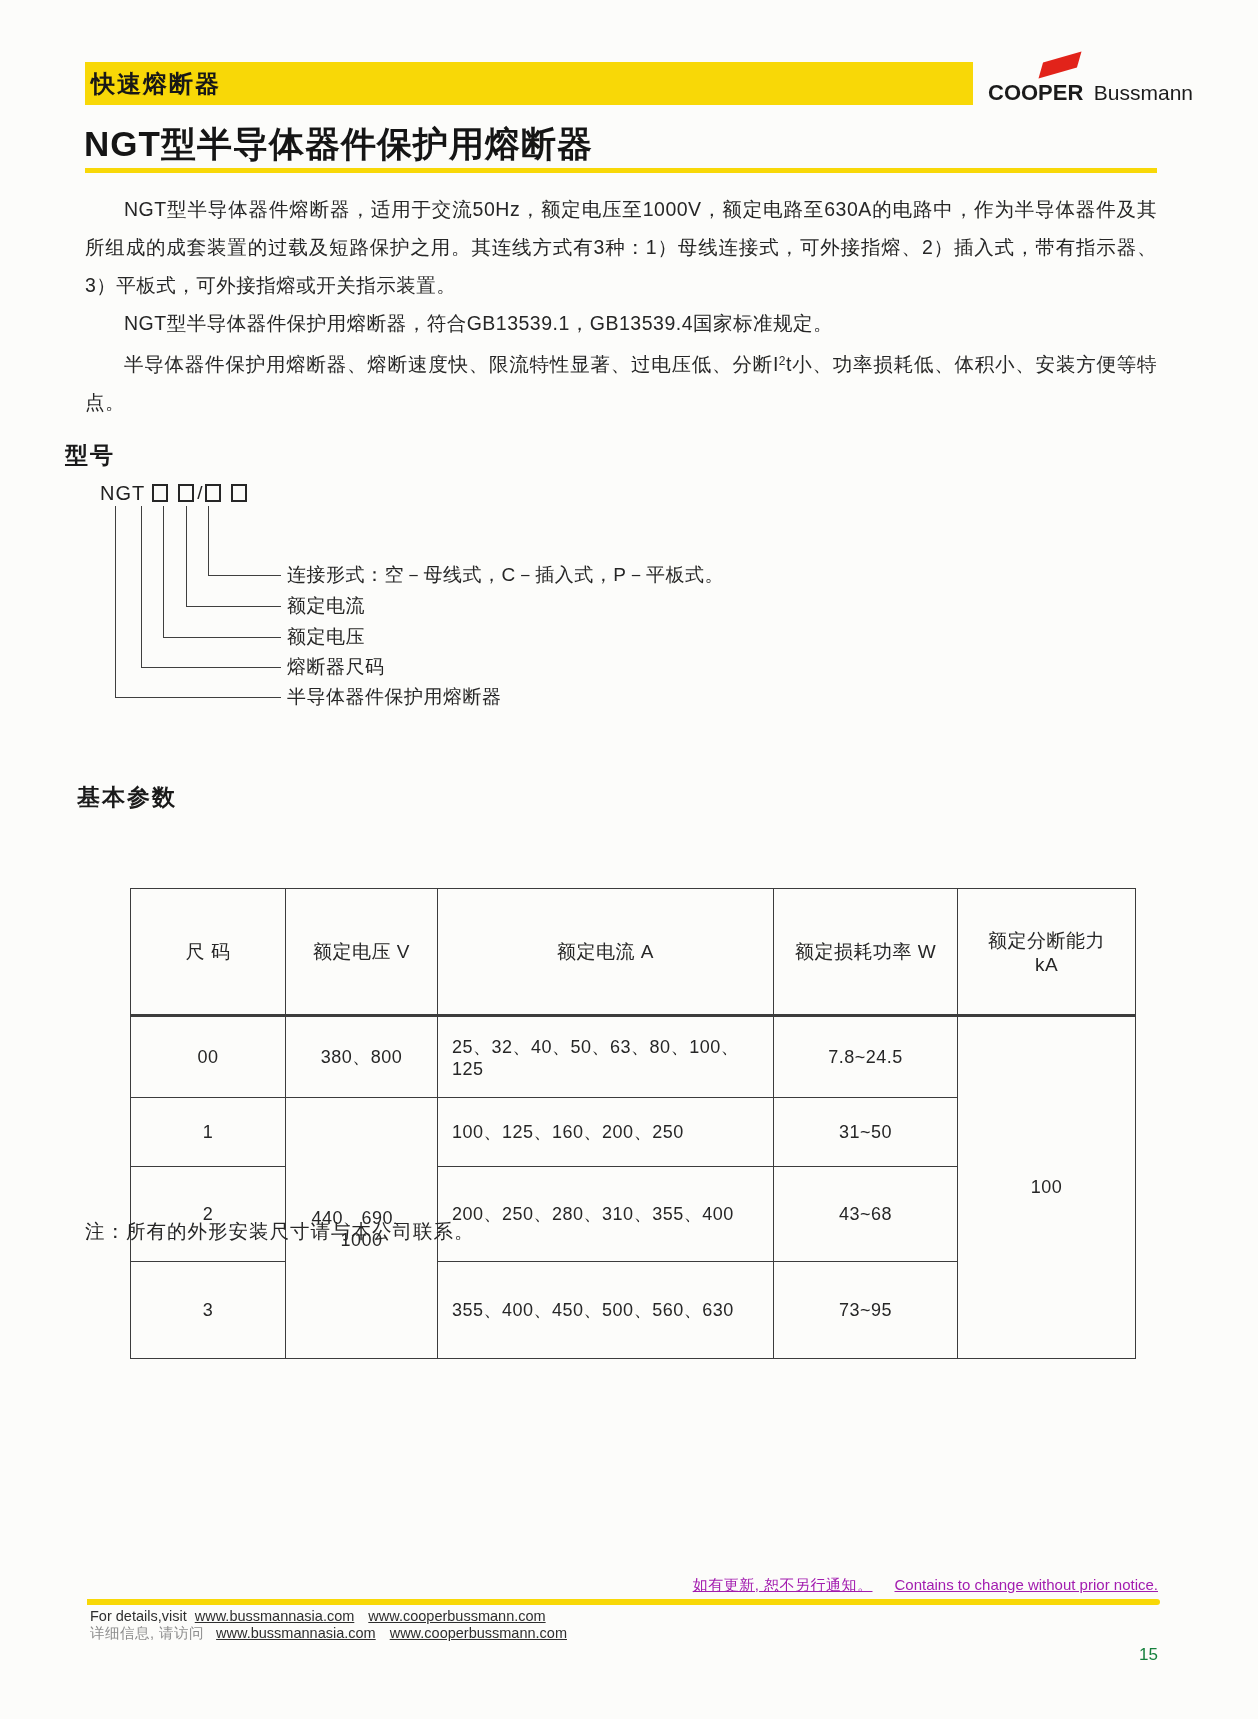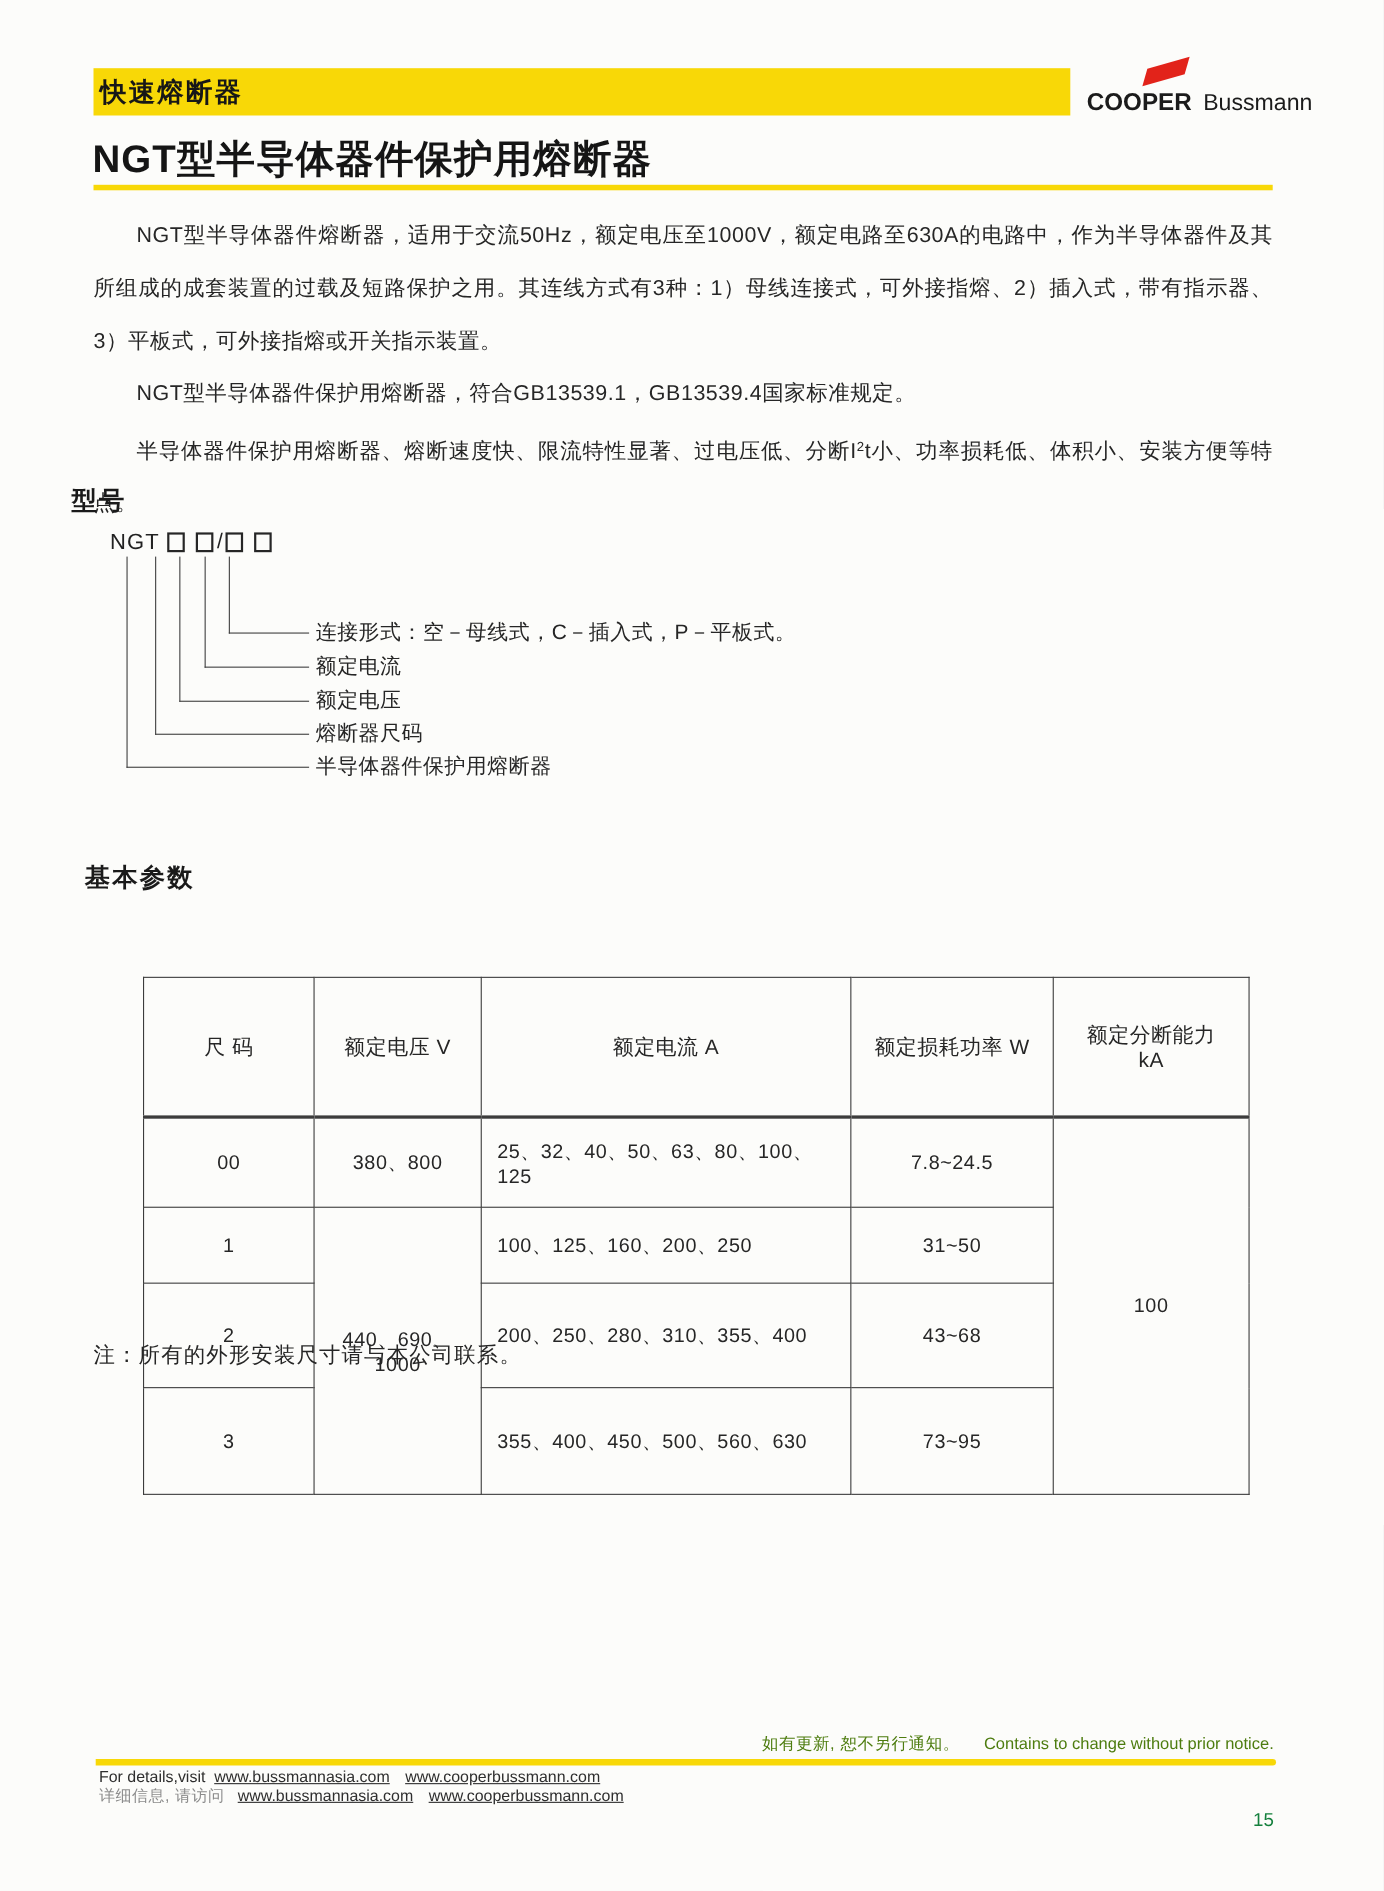--- a/index.html
+++ b/index.html
@@ -33,21 +33,21 @@
   .doc-title{
     position:absolute;left:84px;top:121px;width:1073px;
     font-size:35px;font-weight:bold;color:#151515;letter-spacing:1px;
   }
   .title-rule{
     position:absolute;left:85px;top:168px;width:1072px;height:5px;background:#F8D807;
   }
   
   .intro{
     position:absolute;left:85px;top:190px;width:1072px;
-    font-size:19.5px;line-height:48px;text-align:justify;letter-spacing:0.5px;
+    font-size:19.5px;line-height:38px;text-align:justify;letter-spacing:0.5px;
   }
   .intro p{margin:0;text-indent:2em;}
   sup.isup{font-size:12px;vertical-align:6px;}
   
   .model{position:absolute;left:0;top:438px;width:1258px;height:285px;}
   .sec-heading{font-size:23px;font-weight:bold;color:#1a1a1a;letter-spacing:2px;}
   .model .sec-heading{position:absolute;left:65px;top:2px;}
   .model-code{
     position:absolute;left:100px;top:44px;height:22px;white-space:nowrap;
     font-size:20px;color:#222;display:flex;align-items:center;
@@ -90,21 +90,21 @@
   .ptable th{height:93px;font-size:19px;border-bottom-width:3px;}
   .ptable td.cur{text-align:left;padding-left:14px;}
   .r0 td{height:48px;} .r1 td{height:36px;} .r2 td{height:62px;} .r3 td{height:64px;}
   
   .note{
     position:absolute;left:85px;top:1218px;font-size:19.5px;color:#262626;letter-spacing:1px;
   }
   
   .notice{
     position:absolute;left:85px;top:1576px;width:1073px;text-align:right;
-    font-size:15px;color:#4d7c0f;
+    font-size:15px;color:#a21caf;text-decoration:underline;
   }
   .notice .cn{margin-right:22px;letter-spacing:0.5px;}
   .footer-rule{
     position:absolute;left:87px;top:1599px;width:1073px;height:6px;background:#F8D807;border-radius:0 3px 3px 0;
   }
   .flinks{position:absolute;left:90px;top:1608px;font-size:14.5px;line-height:17px;color:#2e2e2e;}
   .flinks .row{margin:0;}
   .flinks a{color:#2e2e2e;text-decoration:underline;}
   .flinks .pref-en{margin-right:4px;}
   .flinks .pref-cn{color:#8c8c8c;margin-right:8px;letter-spacing:0.5px;}

